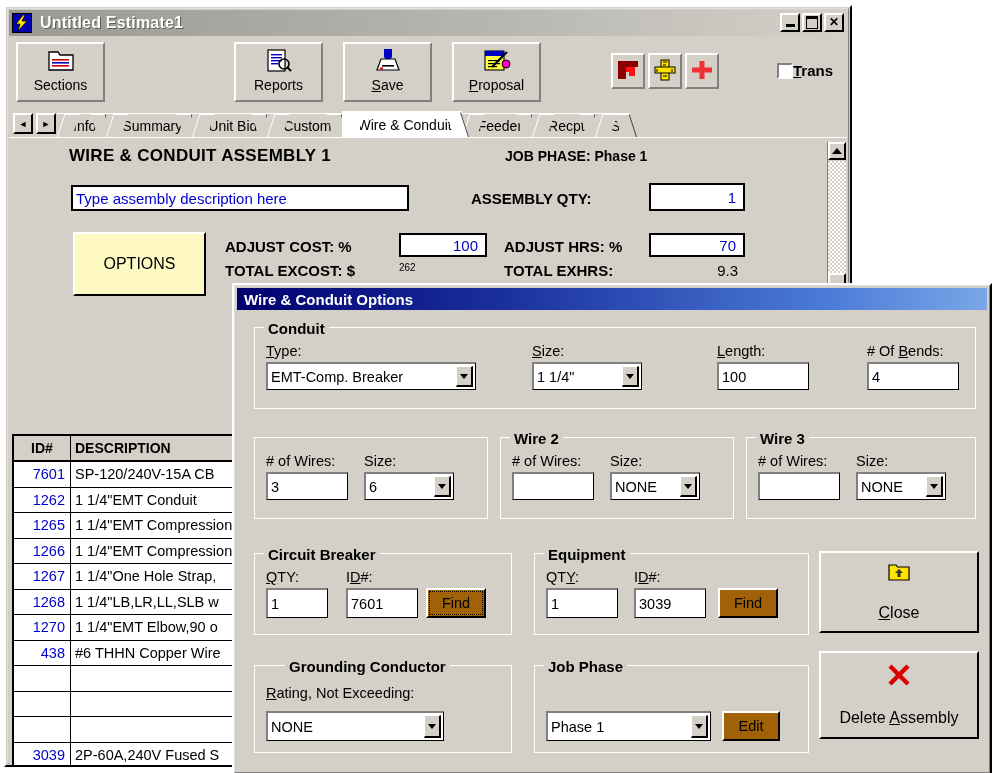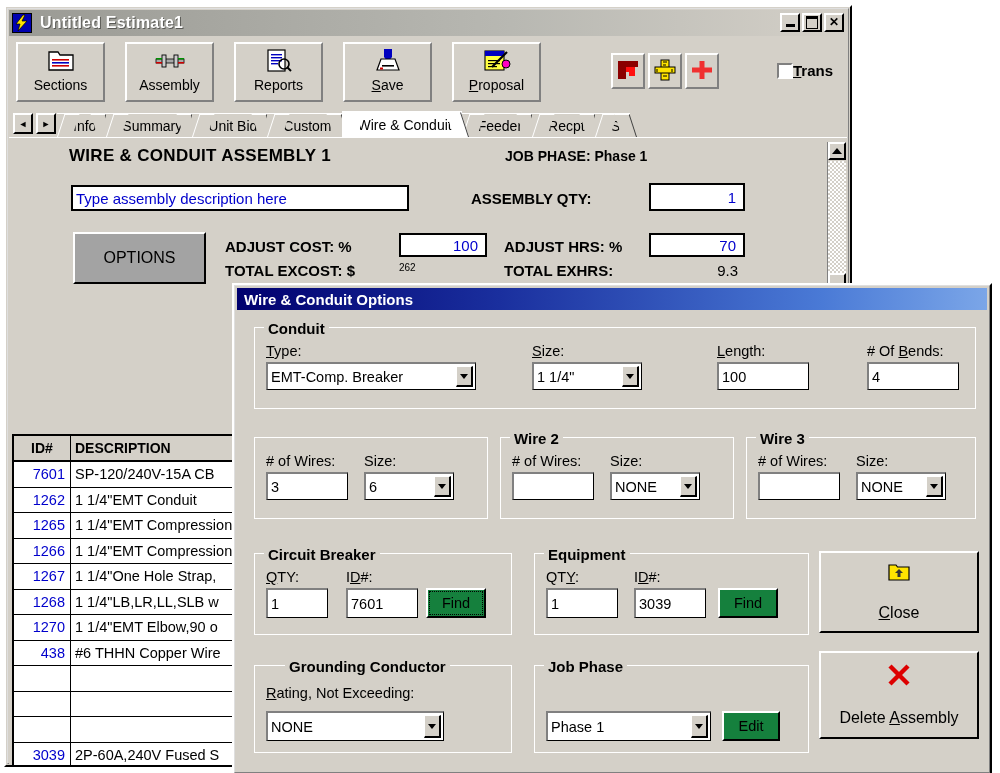--- a/index.html
+++ b/index.html
@@ -142,21 +142,21 @@
          border-right:2px solid #000000;border-bottom:2px solid #000000;
          box-sizing:border-box;display:flex;align-items:center;justify-content:center;}
   .caret{width:0;height:0;border-left:4px solid transparent;border-right:4px solid transparent;
          border-top:5px solid #000;}
 
   .txtin{position:absolute;background:#ffffff;
          border-top:2px solid #808080;border-left:2px solid #808080;
          border-right:1px solid #000000;border-bottom:1px solid #000000;
          box-sizing:border-box;display:flex;align-items:center;font-size:14.5px;padding-left:3px;}
 
-  .pbtn{position:absolute;background:#15803d;
+  .pbtn{position:absolute;background:#a16207;
         border-top:2px solid #ffffff;border-left:2px solid #ffffff;
         border-right:2px solid #000000;border-bottom:2px solid #000000;
         box-sizing:border-box;display:flex;align-items:center;justify-content:center;
         font-size:14.5px;}
   .pbtn.dotted{outline:1px dotted #000;outline-offset:-4px;}
   .bigbtn{position:absolute;background:#d4d0c8;
         border-top:2px solid #ffffff;border-left:2px solid #ffffff;
         border-right:2px solid #000000;border-bottom:2px solid #000000;
         box-sizing:border-box;display:flex;flex-direction:column;align-items:center;
         justify-content:center;font-size:16px;}
@@ -196,34 +196,20 @@
         <svg width="30" height="26" viewBox="0 0 30 26">
           <path d="M3 4h9l2 3h13v15H3z" fill="#ffffff" stroke="#000" stroke-width="1.3"></path>
           <rect x="6" y="11" width="17" height="1.6" fill="#d00000"></rect>
           <rect x="6" y="14" width="17" height="1.6" fill="#0000c0"></rect>
           <rect x="6" y="17" width="17" height="1.6" fill="#d00000"></rect>
         </svg>
       </div>
       <div class="lbl">Sections</div>
     </div>
 
-    <div class="tbtn" style="left:116px">
-      <div class="tbico">
-        <svg width="30" height="26" viewBox="0 0 30 26">
-          <rect x="1" y="11" width="28" height="4" fill="#aaaaaa" stroke="#000" stroke-width="0.8"></rect>
-          <rect x="7" y="7" width="4" height="12" fill="#cccccc" stroke="#000" stroke-width="0.9"></rect>
-          <rect x="19" y="7" width="4" height="12" fill="#cccccc" stroke="#000" stroke-width="0.9"></rect>
-          <rect x="1" y="10" width="6" height="1.5" fill="#009000"></rect>
-          <rect x="1" y="14" width="6" height="1.5" fill="#d00000"></rect>
-          <rect x="23" y="10" width="6" height="1.5" fill="#009000"></rect>
-          <rect x="23" y="14" width="6" height="1.5" fill="#d00000"></rect>
-        </svg>
-      </div>
-      <div class="lbl">Assembly</div>
-    </div>
 
     <div class="tbtn" style="left:225px">
       <div class="tbico">
         <svg width="30" height="26" viewBox="0 0 30 26">
           <rect x="4" y="2" width="17" height="21" fill="#ffffff" stroke="#000" stroke-width="1.2"></rect>
           <rect x="7" y="6" width="11" height="1.4" fill="#0000c0"></rect>
           <rect x="7" y="9" width="11" height="1.4" fill="#0000c0"></rect>
           <rect x="7" y="12" width="11" height="1.4" fill="#0000c0"></rect>
           <rect x="7" y="15" width="7" height="1.4" fill="#0000c0"></rect>
           <circle cx="20" cy="16" r="5" fill="none" stroke="#000" stroke-width="1.6"></circle>
@@ -335,21 +321,21 @@
   <div id="pane">
 
     <div class="hdr-title" style="left:60px;top:8px;">WIRE &amp; CONDUIT ASSEMBLY 1</div>
     <div class="bold14" style="position:absolute;left:496px;top:10px;">JOB PHASE: Phase 1</div>
 
     <div class="field" style="position:absolute;left:62px;top:47px;width:338px;height:26px;color:#0000cc;font-size:15px;border:2px solid #000;border-top-color:#000;border-left-color:#000;">Type assembly description here</div>
 
     <div class="bold14" style="position:absolute;left:462px;top:52px;font-size:15px;">ASSEMBLY QTY:</div>
     <div style="position:absolute;left:640px;top:45px;width:96px;height:28px;background:#ffffff;border:2px solid #000;box-sizing:border-box;display:flex;align-items:center;justify-content:flex-end;padding-right:7px;color:#0000cc;font-size:15px;">1</div>
 
-    <div style="position:absolute;left:64px;top:94px;width:133px;height:52px;background:#a3a3a3;border-top:2px solid #ffffff;border-left:2px solid #ffffff;border-right:2px solid #000000;border-bottom:2px solid #000000;box-sizing:border-box;display:flex;align-items:center;justify-content:center;font-size:16px;">OPTIONS</div>
+    <div style="position:absolute;left:64px;top:94px;width:133px;height:64px;background:#fef9c3;border-top:2px solid #ffffff;border-left:2px solid #ffffff;border-right:2px solid #000000;border-bottom:2px solid #000000;box-sizing:border-box;display:flex;align-items:center;justify-content:center;font-size:16px;">OPTIONS</div>
 
     <div class="bold14" style="position:absolute;left:216px;top:100px;font-size:15px;">ADJUST COST: %</div>
     <div style="position:absolute;left:390px;top:95px;width:88px;height:24px;background:#ffffff;border:2px solid #000;box-sizing:border-box;display:flex;align-items:center;justify-content:flex-end;padding-right:7px;color:#0000cc;font-size:15px;">100</div>
 
     <div class="bold14" style="position:absolute;left:495px;top:100px;font-size:15px;">ADJUST HRS: %</div>
     <div style="position:absolute;left:640px;top:95px;width:96px;height:24px;background:#ffffff;border:2px solid #000;box-sizing:border-box;display:flex;align-items:center;justify-content:flex-end;padding-right:7px;color:#0000cc;font-size:15px;">70</div>
 
     <div class="bold14" style="position:absolute;left:216px;top:124px;font-size:15px;">TOTAL EXCOST: $</div>
     <div style="position:absolute;left:390px;top:124px;width:88px;text-align:left;padding-right:7px;box-sizing:border-box;font-size:10px;">262</div>
 

